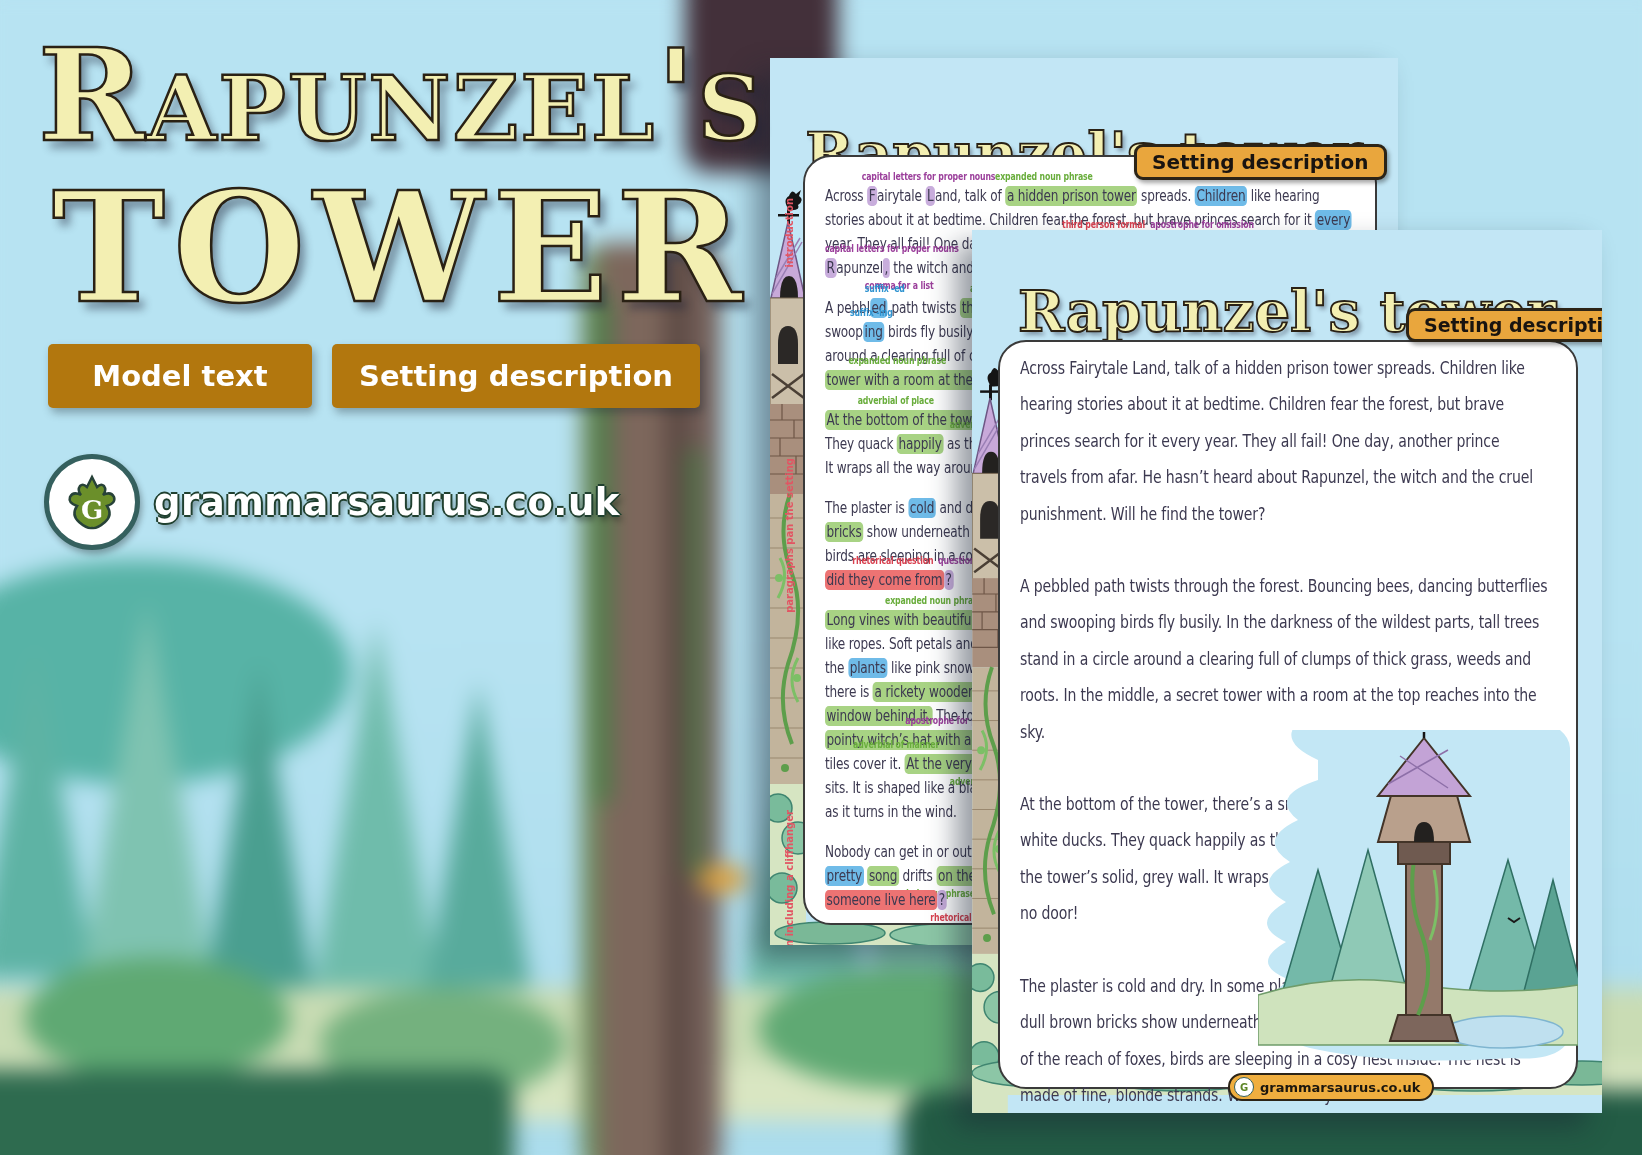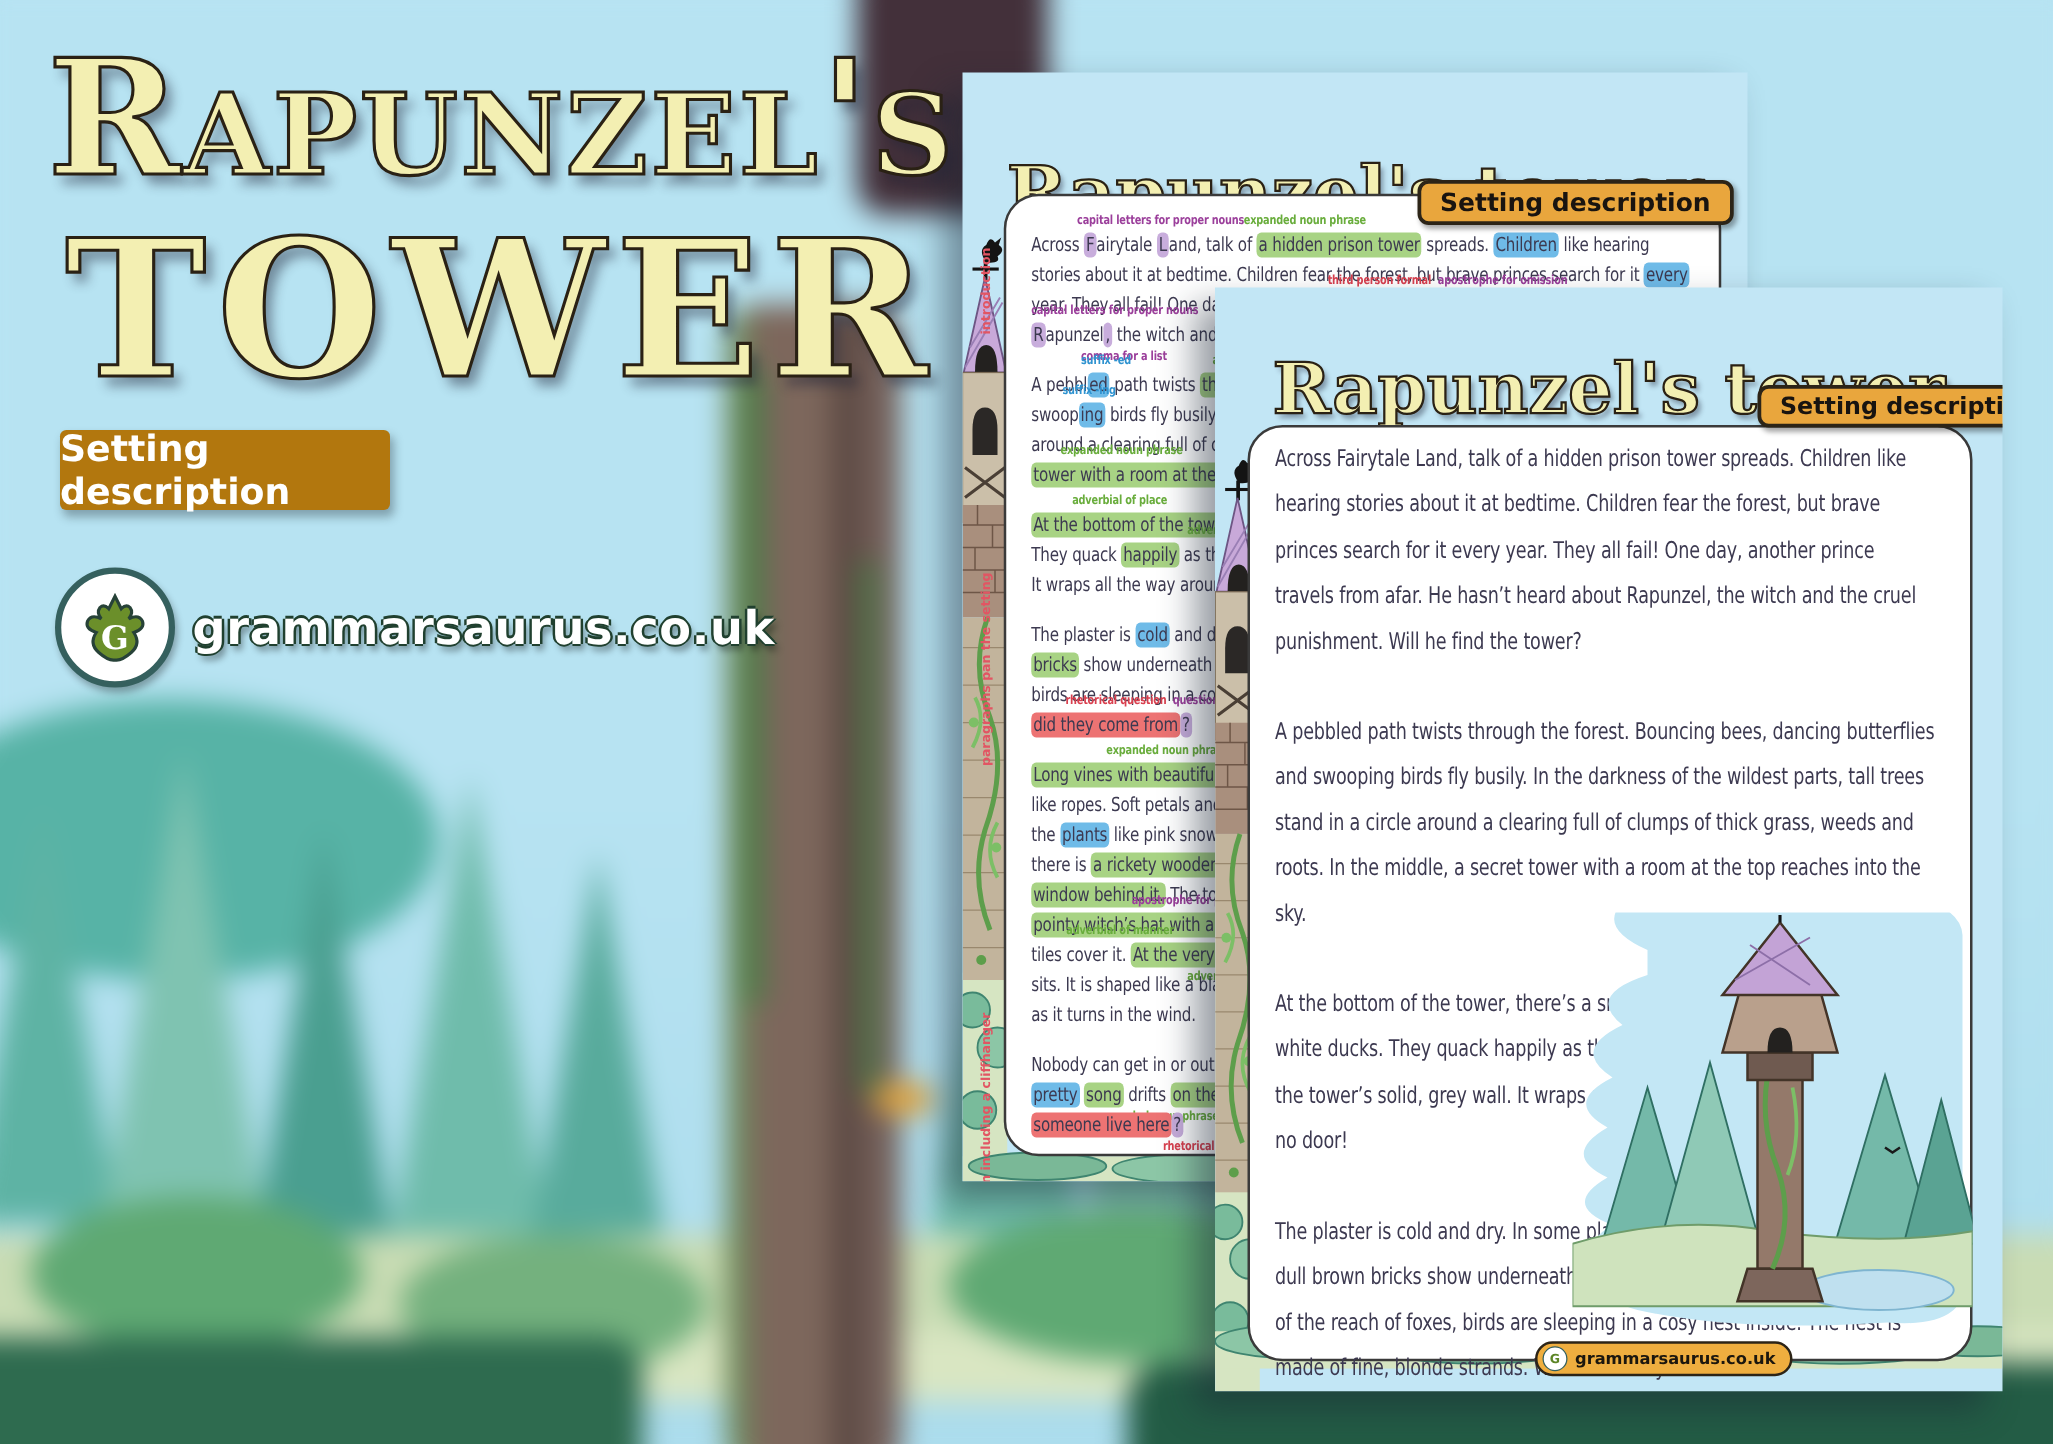--- a/index.html
+++ b/index.html
@@ -108,20 +108,21 @@
   <div class="b-trunk"></div>
   <div class="b-vine" style="left:600px;top:300px;width:16px;height:500px;"></div>
   <div class="b-vine" style="left:690px;top:450px;width:14px;height:420px;"></div>
   <div class="bush" style="left:700px;top:860px;width:50px;height:26px;background:#e0a33c;"></div>
 </div>
 
 <div class="hero">
   <div class="display hero-t1">Rapunzel's</div>
   <div class="display hero-t2">Tower</div>
   <div class="btn-row">
+      <div class="hero-btn">Model text</div>
       <div class="hero-btn">Setting description</div>
     </div>
   <div class="logo-row">
     <div class="logo-circle">
       <svg width="62" height="62" viewBox="0 0 62 62">
         <path d="M31 6 L36 16 Q40 12 43 15 Q46 19 42 24 Q50 20 53 26 Q55 32 46 35 Q52 44 44 51 Q36 58 31 57 Q26 58 18 51 Q10 44 16 35 Q7 32 9 26 Q12 20 20 24 Q16 19 19 15 Q22 12 26 16 Z" fill="#6b8f2a" stroke="#274238" stroke-width="2.5"></path>
         <text x="31" y="48" text-anchor="middle" font-size="26" font-family="DejaVu Serif, serif" font-weight="bold" fill="#ffffff">G</text>
       </svg>
     </div>
     <div class="logo-text">grammarsaurus.co.uk</div>

